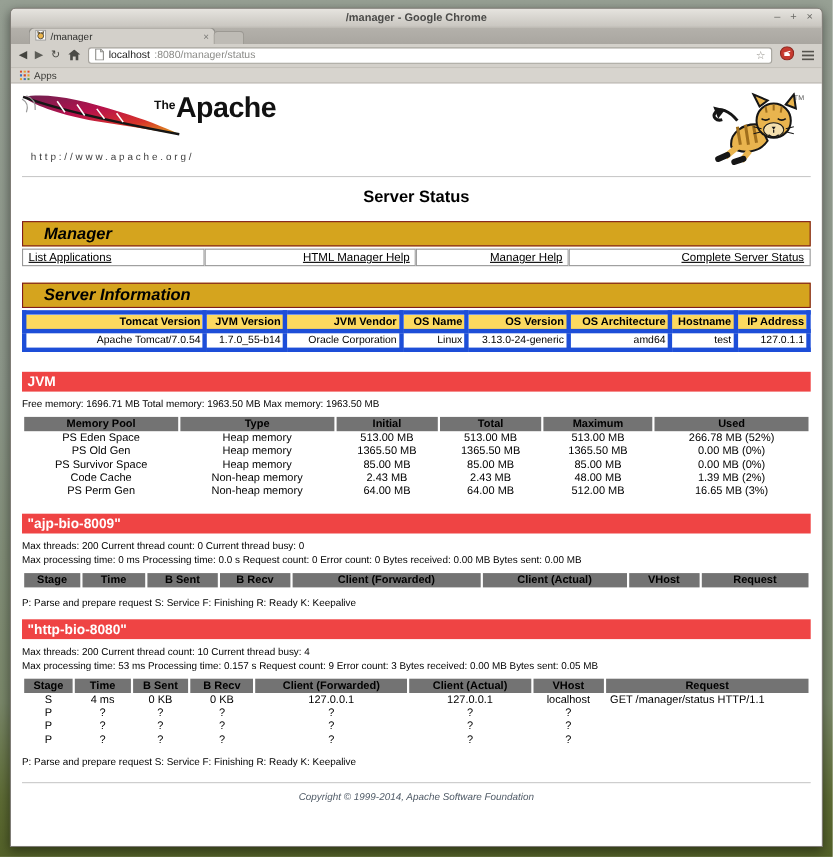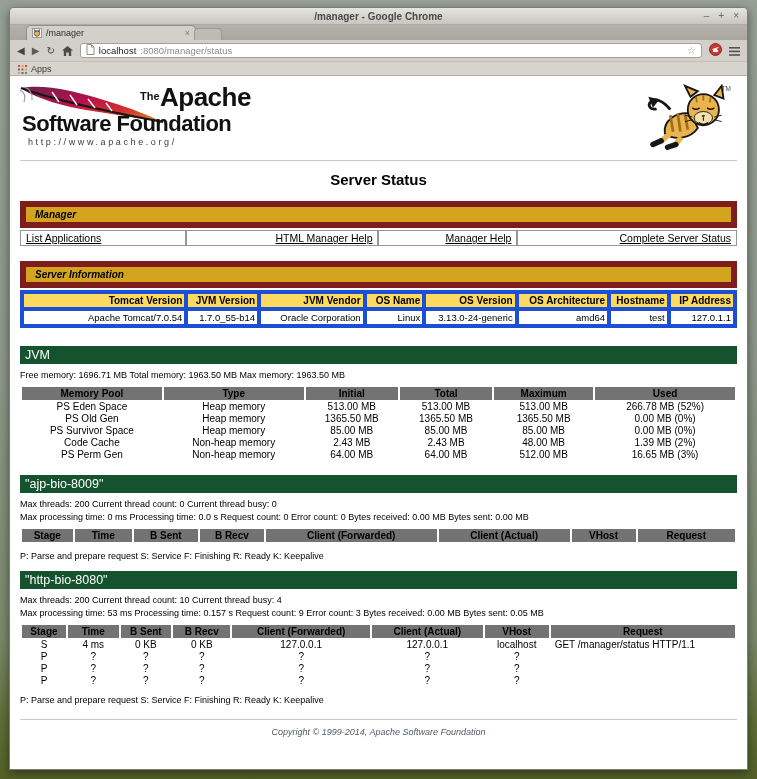--- a/index.html
+++ b/index.html
@@ -45,23 +45,23 @@
   .logo-row{display:flex;justify-content:space-between;align-items:flex-start;height:72px;}
   .asf{position:relative;width:260px;height:70px;}
   .asf .feather{position:absolute;left:-2px;top:0;}
   .asf .the{position:absolute;left:120px;top:6px;font-size:11px;font-weight:bold;color:#111;}
   .asf .apache{position:absolute;left:140px;top:-2px;font-size:26px;font-weight:bold;color:#111;letter-spacing:-.5px;}
   .asf .found{position:absolute;left:2px;top:27px;font-size:22px;font-weight:bold;color:#111;letter-spacing:-.5px;}
   .asf .aurl{position:absolute;left:8px;top:53px;font-size:9px;letter-spacing:2.6px;color:#3c3c3c;}
   .tomcat{position:relative;width:92px;height:66px;margin-right:6px;}
   hr.rule{border:none;border-top:1px solid #c9c9c9;margin:4px 0 0;}
   h1.pagetitle{text-align:center;font-size:15px;margin:10px 0 6px;color:#000;}
-  .gold-band{background:#D5A41E;border:6px solid #7f1d1d;color:#000;font-weight:bold;font-style:italic;
-    font-size:10px;padding:2px 9px;}
-  .dark-band{background:#14532d;color:#fff;font-weight:normal;font-size:12.5px;padding:2px 5px;margin-top:14px;}
+  .gold-band{background:#D5A41E;border:1px solid #7f1d1d;color:#000;font-weight:bold;font-style:italic;
+    font-size:15px;padding:2px 19px;}
+  .dark-band{background:#ef4444;color:#fff;font-weight:bold;font-size:12.5px;padding:2px 5px;margin-top:14px;}
   .sec{margin-top:13px;}
   table{width:100%;table-layout:fixed;}
   
   .tbl-mgr{border-collapse:separate;border-spacing:0 2px;margin-top:0;}
   .tbl-mgr td{border:1px solid #969696;background:#fff;padding:1px 5px;font-size:10.5px;height:12px;}
   .tbl-mgr a{color:#000;text-decoration:underline;}
   .al{text-align:left;} .ac{text-align:right;} .ar{text-align:right;}
   .tbl-mgr td:nth-child(1){width:23%}.tbl-mgr td:nth-child(2){width:27%}
   .tbl-mgr td:nth-child(3){width:19%}.tbl-mgr td:nth-child(4){width:31%}
   
@@ -202,21 +202,20 @@
               </linearGradient>
             </defs>
             <path d="M3,4 C26,0 54,6 92,18 C112,24 130,31 145,38 C118,34 94,30 68,26 C40,21 15,13 3,4 Z" fill="url(#fg)"></path>
             <path d="M3,4 C30,14 70,24 145,38" stroke="#161616" stroke-width="2.2" fill="none"></path>
             <path d="M34,8 l7,10 M52,11 l7,10 M70,15 l7,9 M88,19 l6,8" stroke="#ffffff" stroke-width="1.4"></path>
             <path d="M2,6 q7,4 4,12 M6,3 q9,3 8,13" stroke="#9a9a9a" stroke-width="1.1" fill="none"></path>
           </svg>
         </span>
         <span class="the">The</span>
         <span class="apache">Apache</span>
-        <span class="found">Software Foundation</span>
         <span class="aurl">http://www.apache.org/</span>
       </div>
       <div class="tomcat">
         <svg width="92" height="66" viewBox="0 0 100 72">
           <text x="90" y="8" font-size="7" fill="#555">TM</text>
           <path d="M10,14 l12,3 -7,9 z" fill="#161616"></path>
           <path d="M34,28 C26,18 16,14 12,20 C9,24 13,29 19,27" fill="none" stroke="#161616" stroke-width="3"></path>
           <path d="M28,54 C26,40 40,30 56,32 L64,48 C56,60 38,62 28,54 Z" fill="#E9B44E" stroke="#161616" stroke-width="2"></path>
           <path d="M34,34 l3,18 M42,32 l3,20 M50,33 l3,17" stroke="#a06f1d" stroke-width="3"></path>
           <path d="M34,54 L22,64" stroke="#E9B44E" stroke-width="6"></path>

